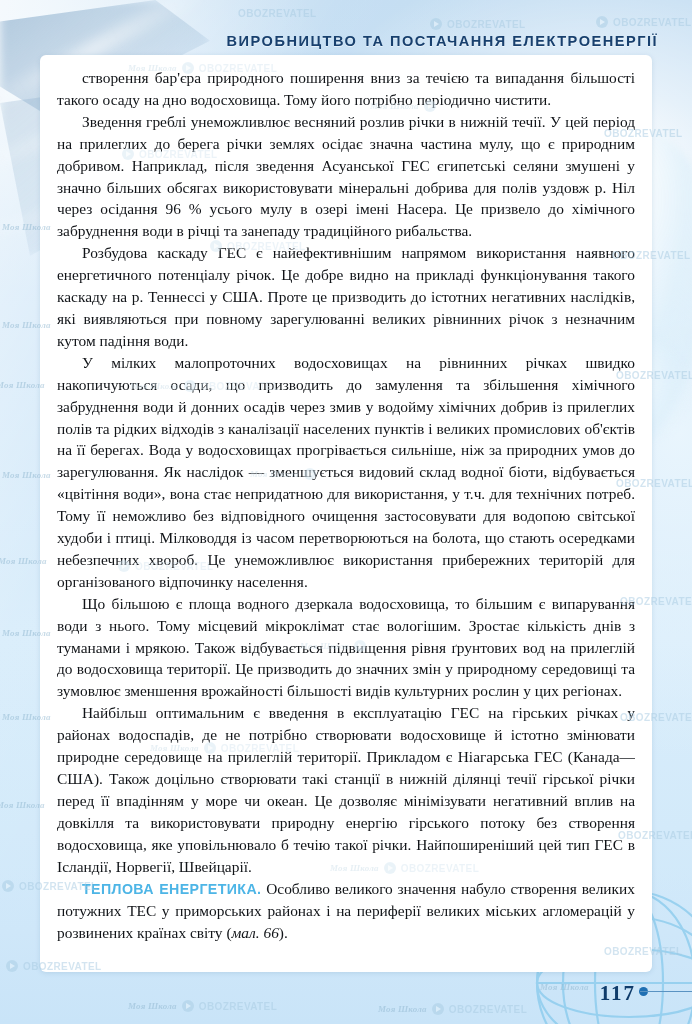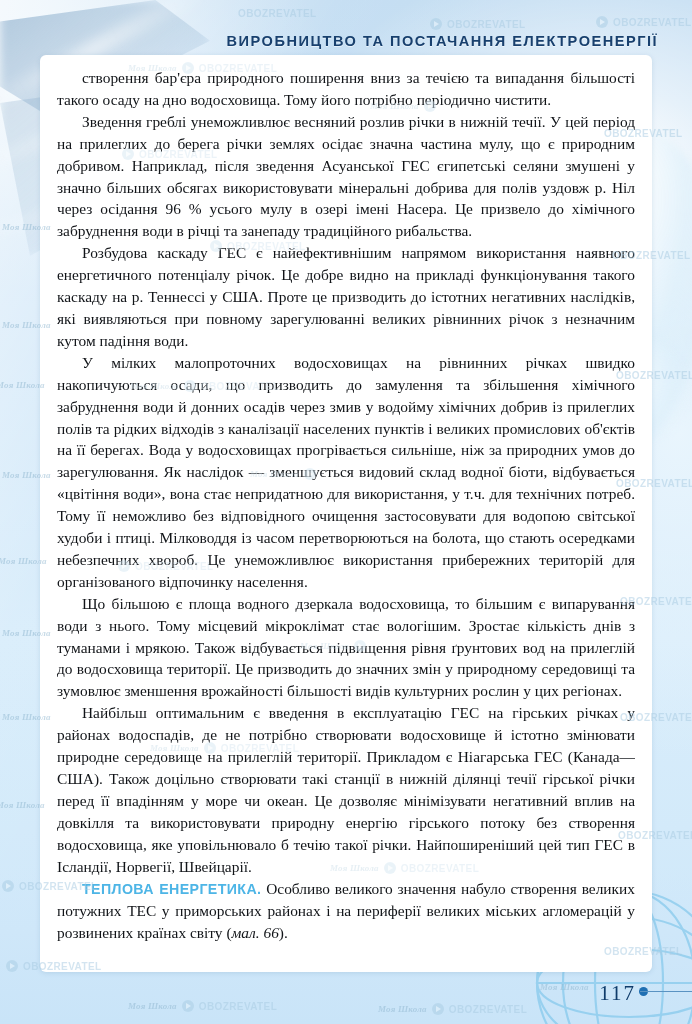--- a/index.html
+++ b/index.html
@@ -177,21 +177,21 @@
   }
   .ital { font-style: italic; margin-top: 34px; }
 
   
   .folio {
     position: absolute;
     right: 56px;
     bottom: 18px;
     font-family: "Liberation Serif", serif;
     font-size: 21px;
-    font-weight: normal;
+    font-weight: bold;
     letter-spacing: 2px;
     color: #0f3c6b;
   }
   .folio-dot {
     position: absolute;
     right: 44px;
     bottom: 28px;
     width: 9px; height: 9px;
     border-radius: 50%;
     background: #1f6fb2;

